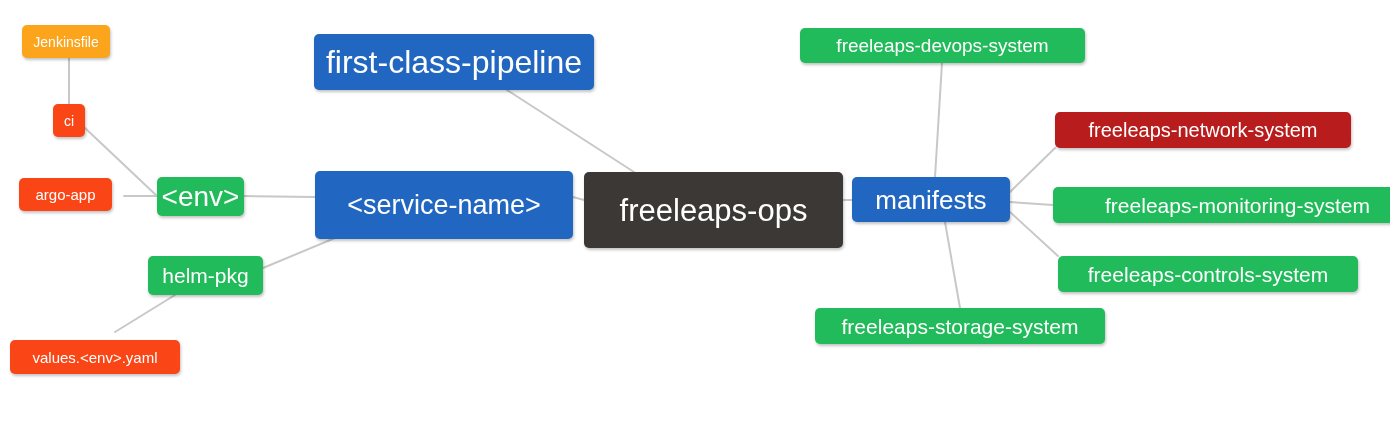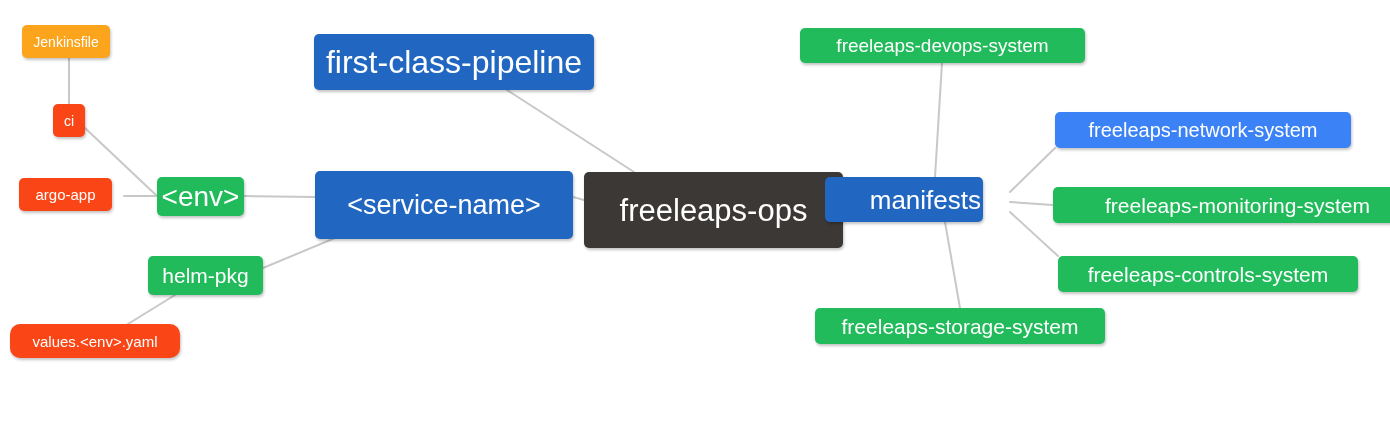--- a/index.html
+++ b/index.html
@@ -81,39 +81,39 @@
       </div>
       <div class="node" style="left: 19px; top: 178px; width: 93px; height: 33px; background: rgb(250, 70, 22); font-size: 15px;">
         <span class="node-label">argo-app</span>
       </div>
       <div class="node" style="left: 157px; top: 177px; width: 87px; height: 39px; background: rgb(34, 187, 91); font-size: 28px;">
         <span class="node-label">&lt;env&gt;</span>
       </div>
       <div class="node" style="left: 148px; top: 256px; width: 115px; height: 39px; background: rgb(34, 187, 91); font-size: 21px;">
         <span class="node-label">helm-pkg</span>
       </div>
-      <div class="node" style="left: 10px; top: 324px; width: 170px; height: 34px; background: rgb(250, 70, 22); font-size: 15px; border-radius: 10px;">
+      <div class="node" style="left: 10px; top: 340px; width: 170px; height: 34px; background: rgb(250, 70, 22); font-size: 15px;">
         <span class="node-label">values.&lt;env&gt;.yaml</span>
       </div>
       <div class="node" style="left: 314px; top: 34px; width: 280px; height: 56px; background: rgb(33, 102, 192); font-size: 32px;">
         <span class="node-label">first-class-pipeline</span>
       </div>
       <div class="node" style="left: 315px; top: 171px; width: 258px; height: 68px; background: rgb(33, 102, 192); font-size: 27px;">
         <span class="node-label">&lt;service-name&gt;</span>
       </div>
       <div class="node" style="left: 584px; top: 172px; width: 259px; height: 76px; background: rgb(60, 56, 54); font-size: 31px;">
         <span class="node-label">freeleaps-ops</span>
       </div>
-      <div class="node" style="left: 825px; top: 177px; width: 158px; height: 45px; background: rgb(33, 102, 192); font-size: 26px; justify-content: flex-end;">
+      <div class="node" style="left: 852px; top: 177px; width: 158px; height: 45px; background: rgb(33, 102, 192); font-size: 26px;">
         <span class="node-label">manifests</span>
       </div>
       <div class="node" style="left: 800px; top: 28px; width: 285px; height: 35px; background: rgb(34, 187, 91); font-size: 19px;">
         <span class="node-label">freeleaps-devops-system</span>
       </div>
-      <div class="node" style="left: 1055px; top: 112px; width: 296px; height: 36px; background: #3b82f6; font-size: 20px;">
+      <div class="node" style="left: 1055px; top: 112px; width: 296px; height: 36px; background: #b91c1c; font-size: 20px;">
         <span class="node-label">freeleaps-network-system</span>
       </div>
       <div class="node" style="left: 1053px; top: 187px; width: 369px; height: 36px; background: rgb(34, 187, 91); font-size: 21px;">
         <span class="node-label">freeleaps-monitoring-system</span>
       </div>
       <div class="node" style="left: 1058px; top: 256px; width: 300px; height: 36px; background: rgb(34, 187, 91); font-size: 21px;">
         <span class="node-label">freeleaps-controls-system</span>
       </div>
       <div class="node" style="left: 815px; top: 308px; width: 290px; height: 36px; background: rgb(34, 187, 91); font-size: 21px;">
         <span class="node-label">freeleaps-storage-system</span>

